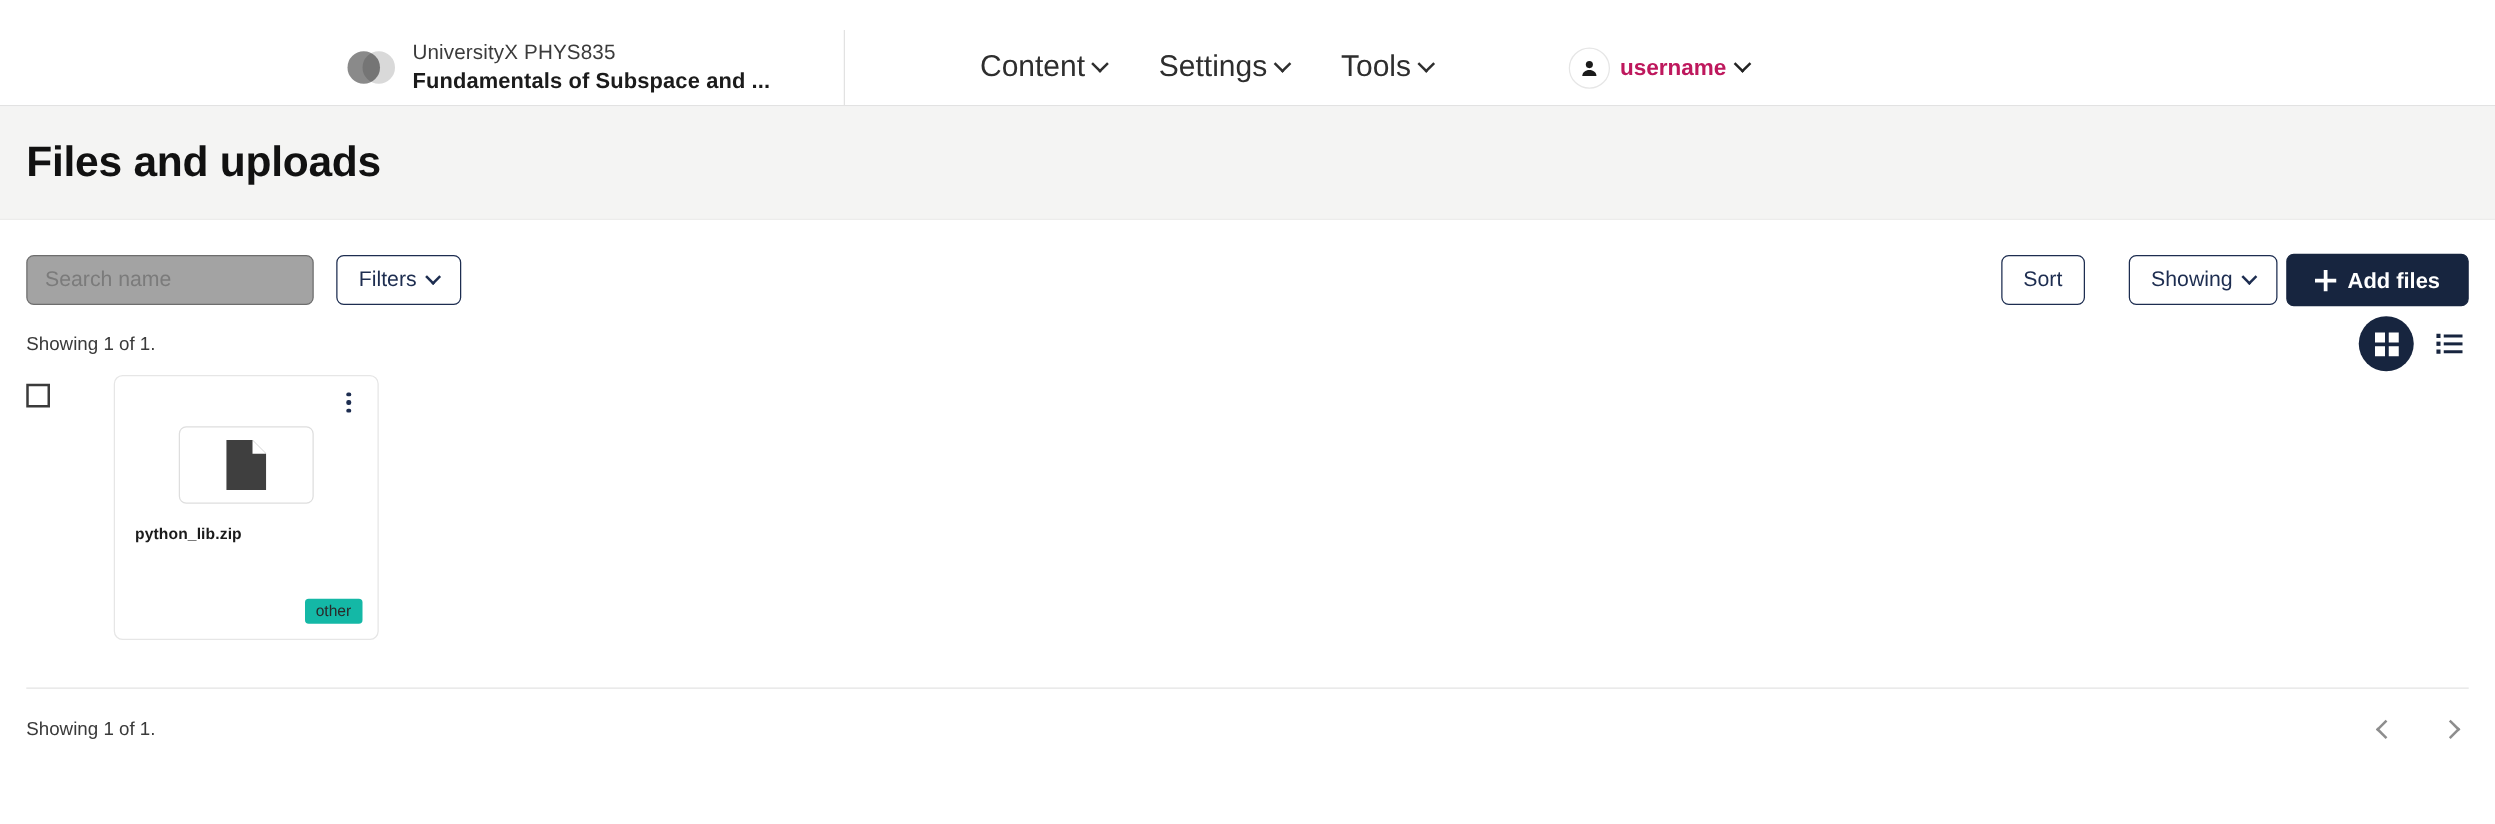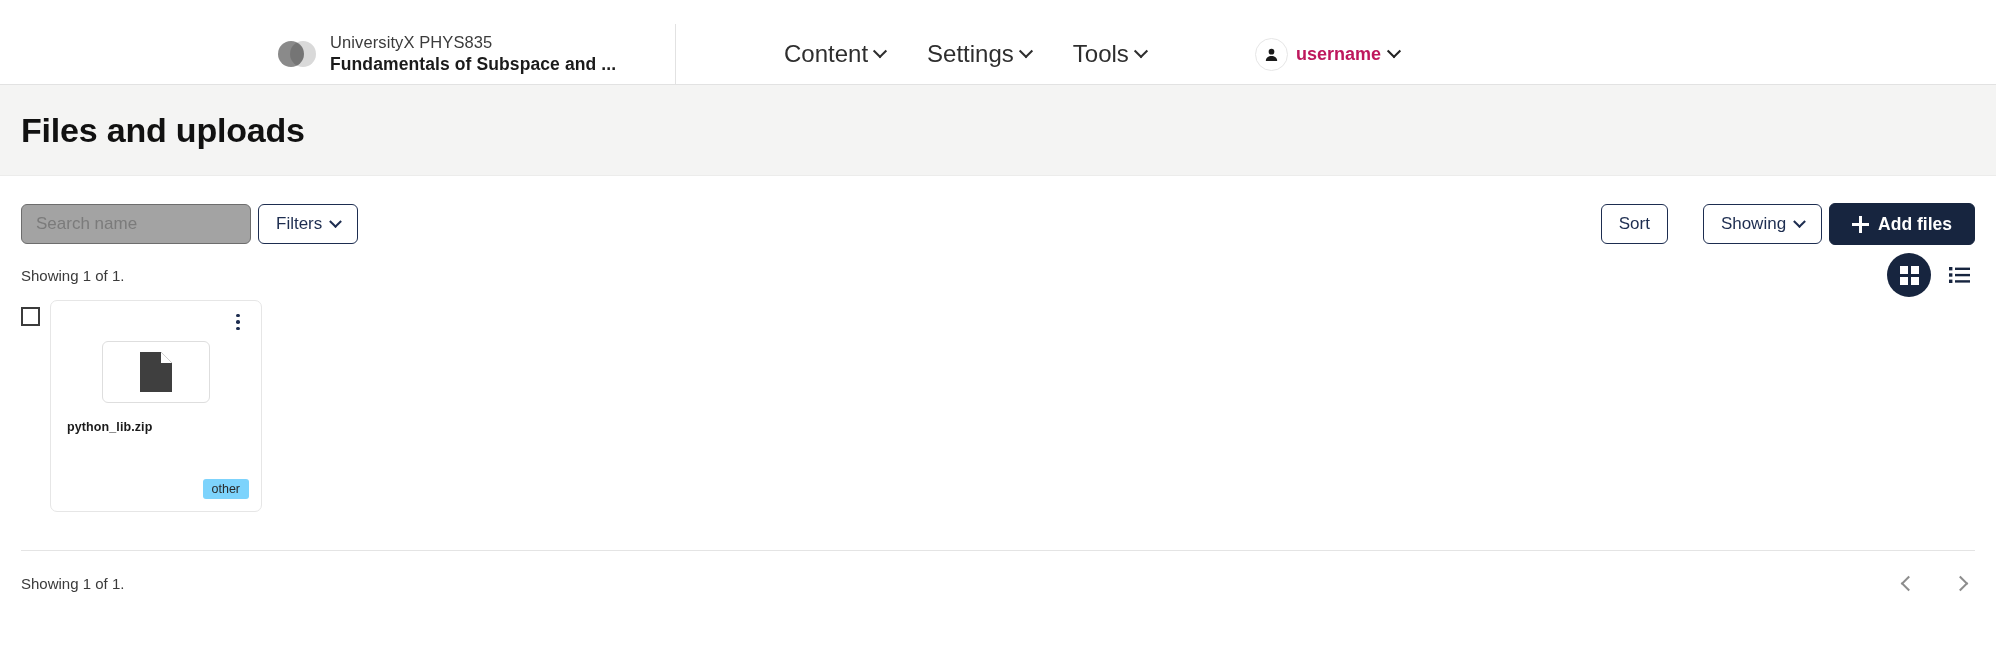--- a/index.html
+++ b/index.html
@@ -186,21 +186,21 @@
   }
   .btn-primary {
     border: 1.6px solid #17253f;
     background: #17253f;
     color: #ffffff;
     font-weight: 700;
     padding: 0 22px;
     height: 42px;
     font-size: 17.5px;
   }
-  .btn-filters { margin-left: 7px; }
+  .btn-filters { margin-left: 18px; }
   .toolbar-right {
     margin-left: auto;
     display: flex;
     align-items: center;
     gap: 7px;
   }
   .plus-icon {
     display: inline-block;
     position: relative;
     width: 17px; height: 17px;
@@ -286,20 +286,21 @@
   .file-card {
     width: 212px;
     height: 212px;
     border: 1px solid #e6e6e6;
     border-radius: 7px;
     background: #fff;
     position: relative;
     padding: 10px 12px 12px 12px;
     display: flex;
     flex-direction: column;
+    margin-left: 41px;
   }
   .kebab {
     align-self: flex-end;
     width: 22px; height: 22px;
     display: flex;
     flex-direction: column;
     align-items: center;
     justify-content: center;
     gap: 3px;
     cursor: pointer;
@@ -325,21 +326,21 @@
     font-size: 12.5px;
     font-weight: 700;
     color: #1b1b1b;
     margin-top: 17px;
     padding-left: 4px;
     letter-spacing: .1px;
   }
   .badge {
     align-self: flex-end;
     margin-top: auto;
-    background: #7dd3fc;
+    background: #14b8a6;
     color: #2a2a2a;
     font-size: 12.5px;
     padding: 3px 9px;
     border-radius: 3px;
   }
 
   
   .footer-divider {
     border-top: 1px solid #e4e4e4;
     margin: 0 21px;

